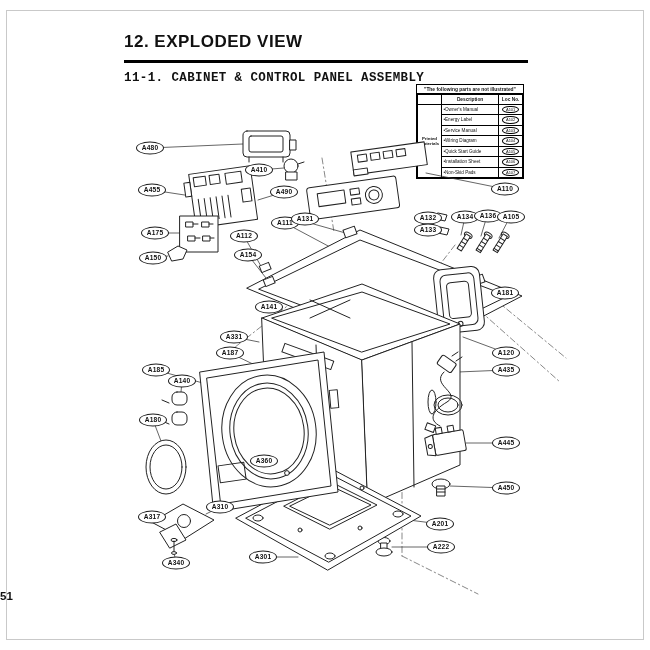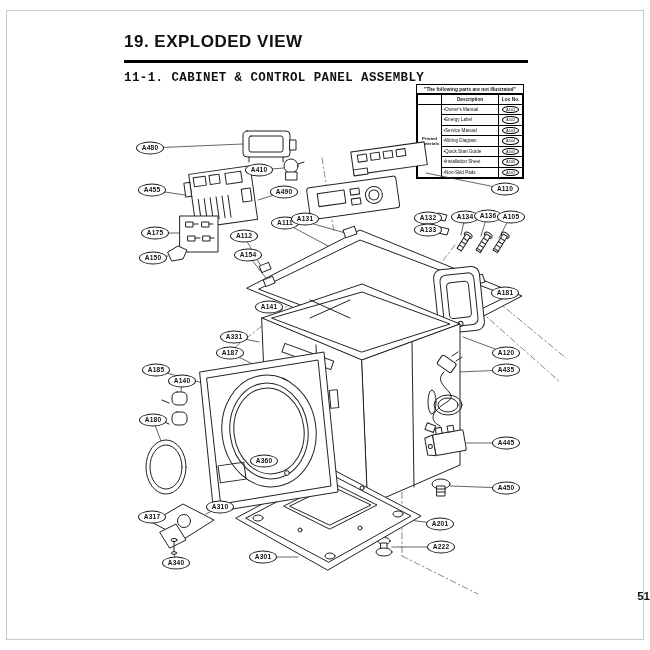--- a/index.html
+++ b/index.html
@@ -21,29 +21,29 @@
   .desc-cell{width:56px;}
   .loc-cell{width:20px;text-align:center;}
   .loc-oval{display:inline-block;border:0.8px solid #000;border-radius:50%;
       font-size:4px;line-height:5.5px;padding:0 2.5px;min-width:9px;}
   
   #diagram{position:absolute;left:0;top:0;width:650px;height:650px;}
   #diagram svg{position:absolute;left:0;top:0;}
   .callout{position:absolute;width:26px;height:11px;border:1px solid #1c1c1c;border-radius:50%;
       background:#fff;font-size:6.6px;font-weight:bold;line-height:9.5px;text-align:center;
       transform:translate(-50%,-50%);letter-spacing:.2px;}
-  #page-number{position:absolute;left:0;top:590px;width:650px;text-align:right;
+  #page-number{position:absolute;left:0;top:590px;width:650px;text-align:left;
       font-size:11.5px;font-weight:bold;}
 </style>
 </head>
 <body>
 
 <div id="page-frame"></div>
 
-<div id="title-row">19. EXPLODED VIEW</div>
+<div id="title-row">12. EXPLODED VIEW</div>
 <div id="title-rule"></div>
 <div id="section-title">11-1. CABINET  &amp; CONTROL PANEL ASSEMBLY</div>
 
 <div id="ni-table">
   <div class="t-title">"The following parts are not illustrated"</div>
   <table>
     <tbody>
         <tr>
       <th class="group-cell"></th>
       <th class="desc-cell">Description</th>

